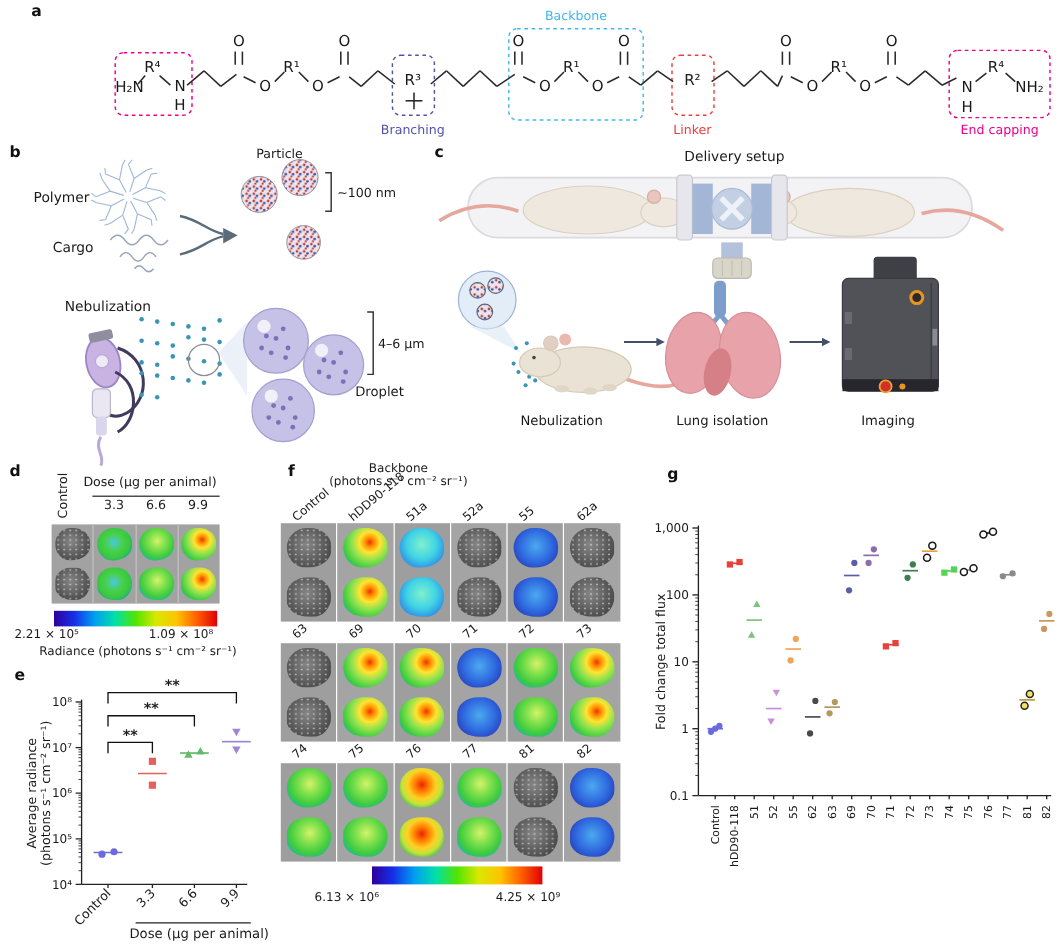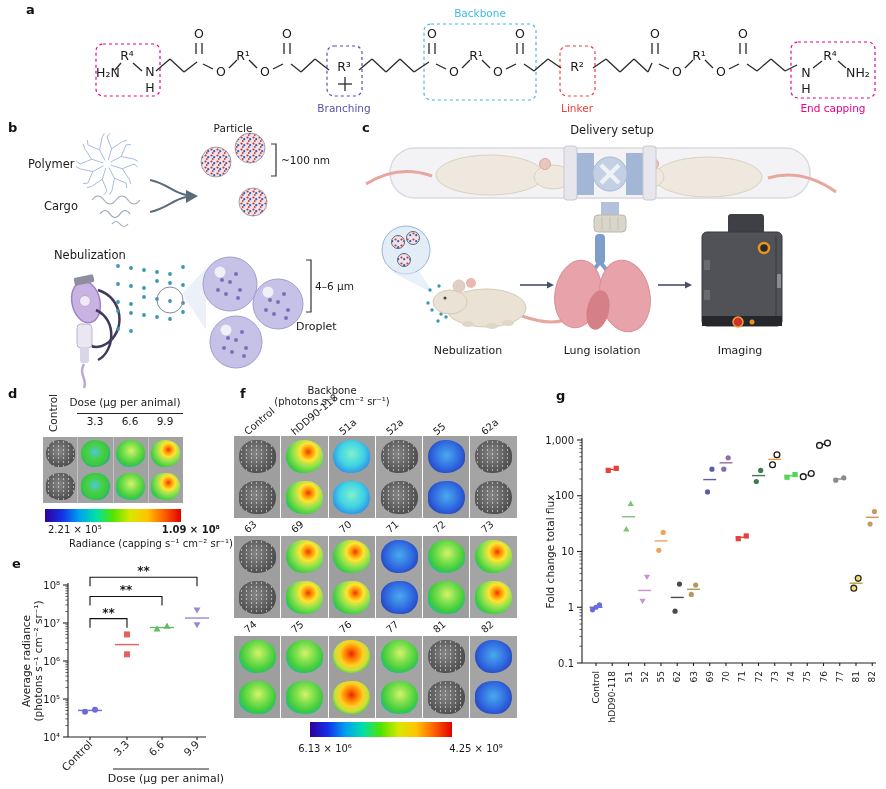--- a/index.html
+++ b/index.html
@@ -13,23 +13,23 @@
   .vlab{position:absolute;left:34px;top:22px;font-size:10.5px;transform:rotate(-90deg);transform-origin:center;}
   #d-head{position:absolute;left:60px;top:11px;width:130px;text-align:center;font-size:10.5px;}
   #d-line{position:absolute;left:77px;top:28px;width:106px;border-top:1.2px solid #222;}
   #d-vals{position:absolute;left:0;top:30px;width:232px;height:14px;}
   #d-vals span{position:absolute;width:34px;text-align:center;font-size:10.5px;}
   #d-img{position:absolute;left:43px;top:52px;width:140px;height:66px;background:#a2a2a2;display:flex;}
   .d-col{flex:1;display:flex;flex-direction:column;justify-content:space-around;border-right:1px solid #c2c2c2;}
   .d-col:last-child{border-right:none;}
   .jetbar{position:absolute;background:linear-gradient(to right,#30009c,#1430e8,#00a0f0,#00e0a8,#52e400,#d8e800,#ffc400,#ff6000,#e00000);}
   #d-bar{left:45px;top:124px;width:136px;height:13px;}
-  .cbtxt{position:absolute;font-size:10px;margin-left:36px;}
+  .cbtxt{position:absolute;font-size:10px;}
   #d-min{left:12px;top:139px;}
-  #d-max{left:124px;top:139px;width:60px;text-align:right;font-weight:bold;}
+  #d-max{left:124px;top:139px;width:60px;text-align:left;}
   #d-cap{left:8px;top:153px;width:214px;text-align:center;font-size:10px;}
   .f-band{position:absolute;left:0;width:292px;}
   .f-lab{position:absolute;bottom:1px;transform-origin:left bottom;transform:rotate(-40deg);
          font-size:10px;white-space:nowrap;}
   .f-row{position:absolute;left:2px;display:flex;gap:1px;}
   .f-cell{width:46.3px;height:82px;display:flex;flex-direction:column;justify-content:space-around;}
   .f-cell:nth-child(odd){background:#9e9e9e;}
   .f-cell:nth-child(even){background:#a4a4a4;}
   .lung{width:37px;height:33px;margin:1px auto;border-radius:48% 52% 55% 45%/52% 48% 46% 54%;}
   .lung:nth-child(2){border-radius:52% 48% 45% 55%/46% 54% 56% 44%;}
@@ -409,21 +409,21 @@
           <div class="lung L-green"></div>
         </div>
         <div class="d-col">
           <div class="lung L-green-hot"></div>
           <div class="lung L-green-hot"></div>
         </div>
       </div>
     <div id="d-bar" class="jetbar"></div>
     <div id="d-min" class="cbtxt">2.21 × 10⁵</div>
     <div id="d-max" class="cbtxt">1.09 × 10⁸</div>
-    <div id="d-cap" class="cbtxt">Radiance (capping s⁻¹ cm⁻² sr⁻¹)</div>
+    <div id="d-cap" class="cbtxt">Radiance (photons s⁻¹ cm⁻² sr⁻¹)</div>
   </div>
 
   <div class="plabel" style="left:12px;top:556px">e</div>
   <svg id="svg-e" width="232" height="237" style="left:0;top:552px">
       <g stroke="#222" stroke-width="1.1">
         <line x1="68" y1="31" x2="68" y2="185"></line>
         <line x1="68" y1="185" x2="206" y2="185"></line>
         <line x1="63" y1="185" x2="68" y2="185"></line>
         <line x1="65.4" y1="173.5608601647687" x2="68" y2="173.5608601647687" stroke-width="0.7"></line>
         <line x1="65.4" y1="166.86939232065282" x2="68" y2="166.86939232065282" stroke-width="0.7"></line>

